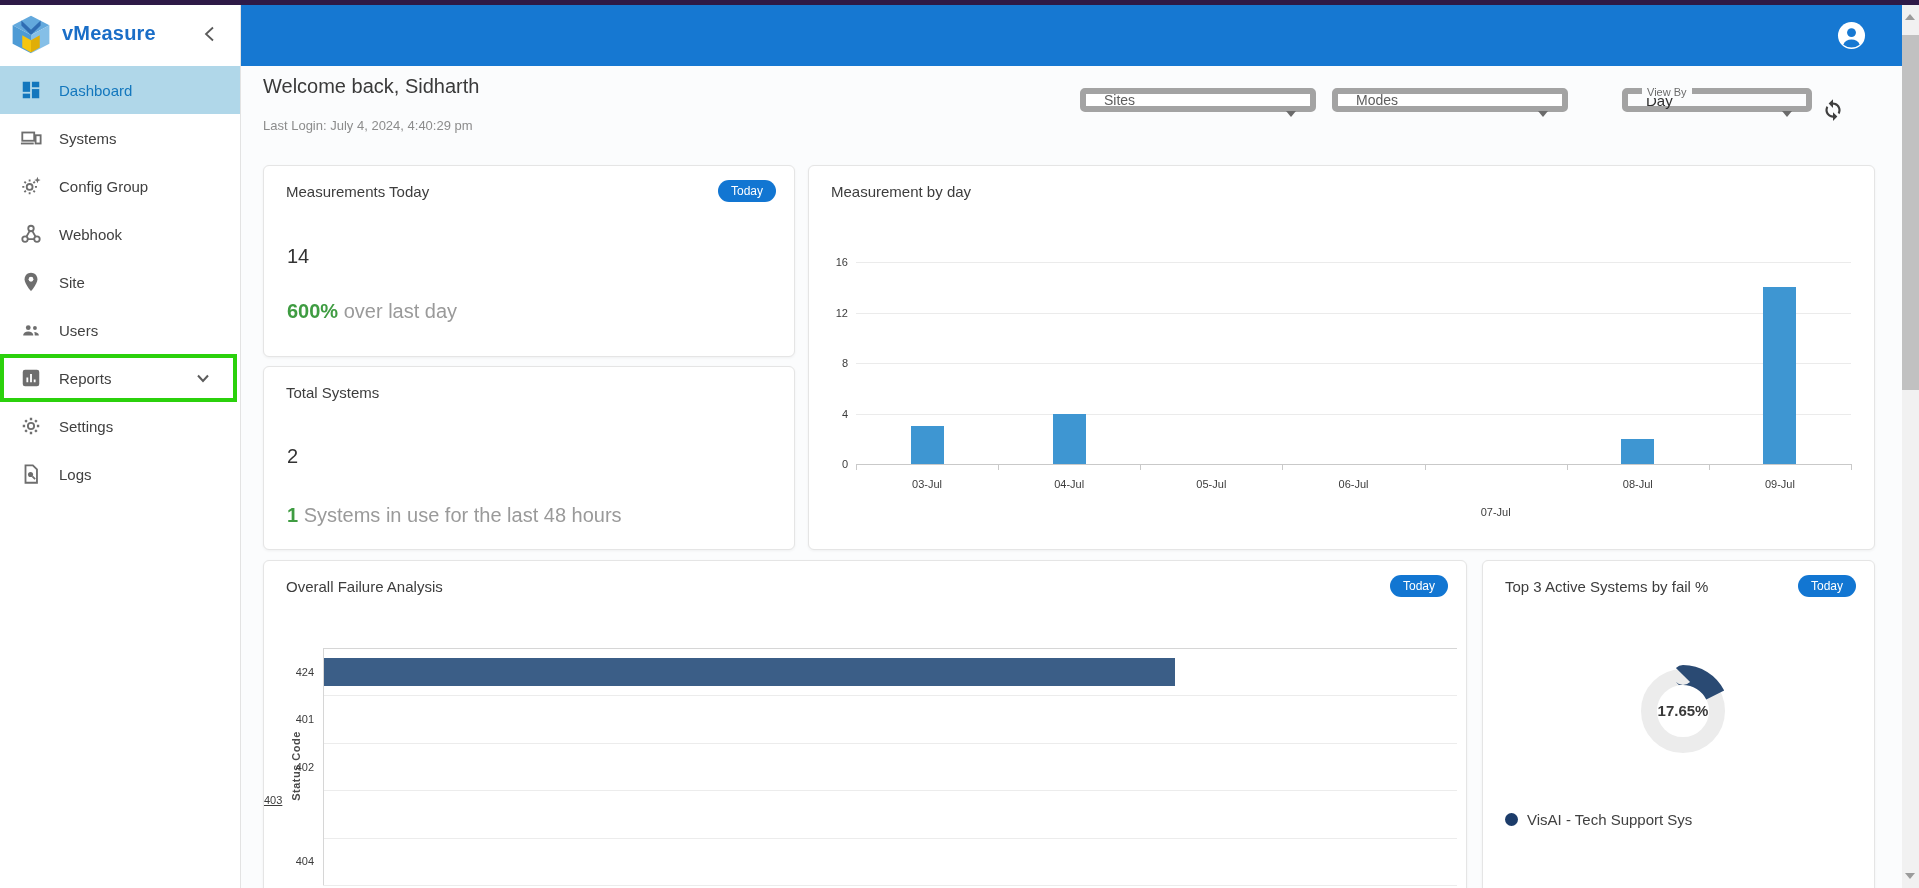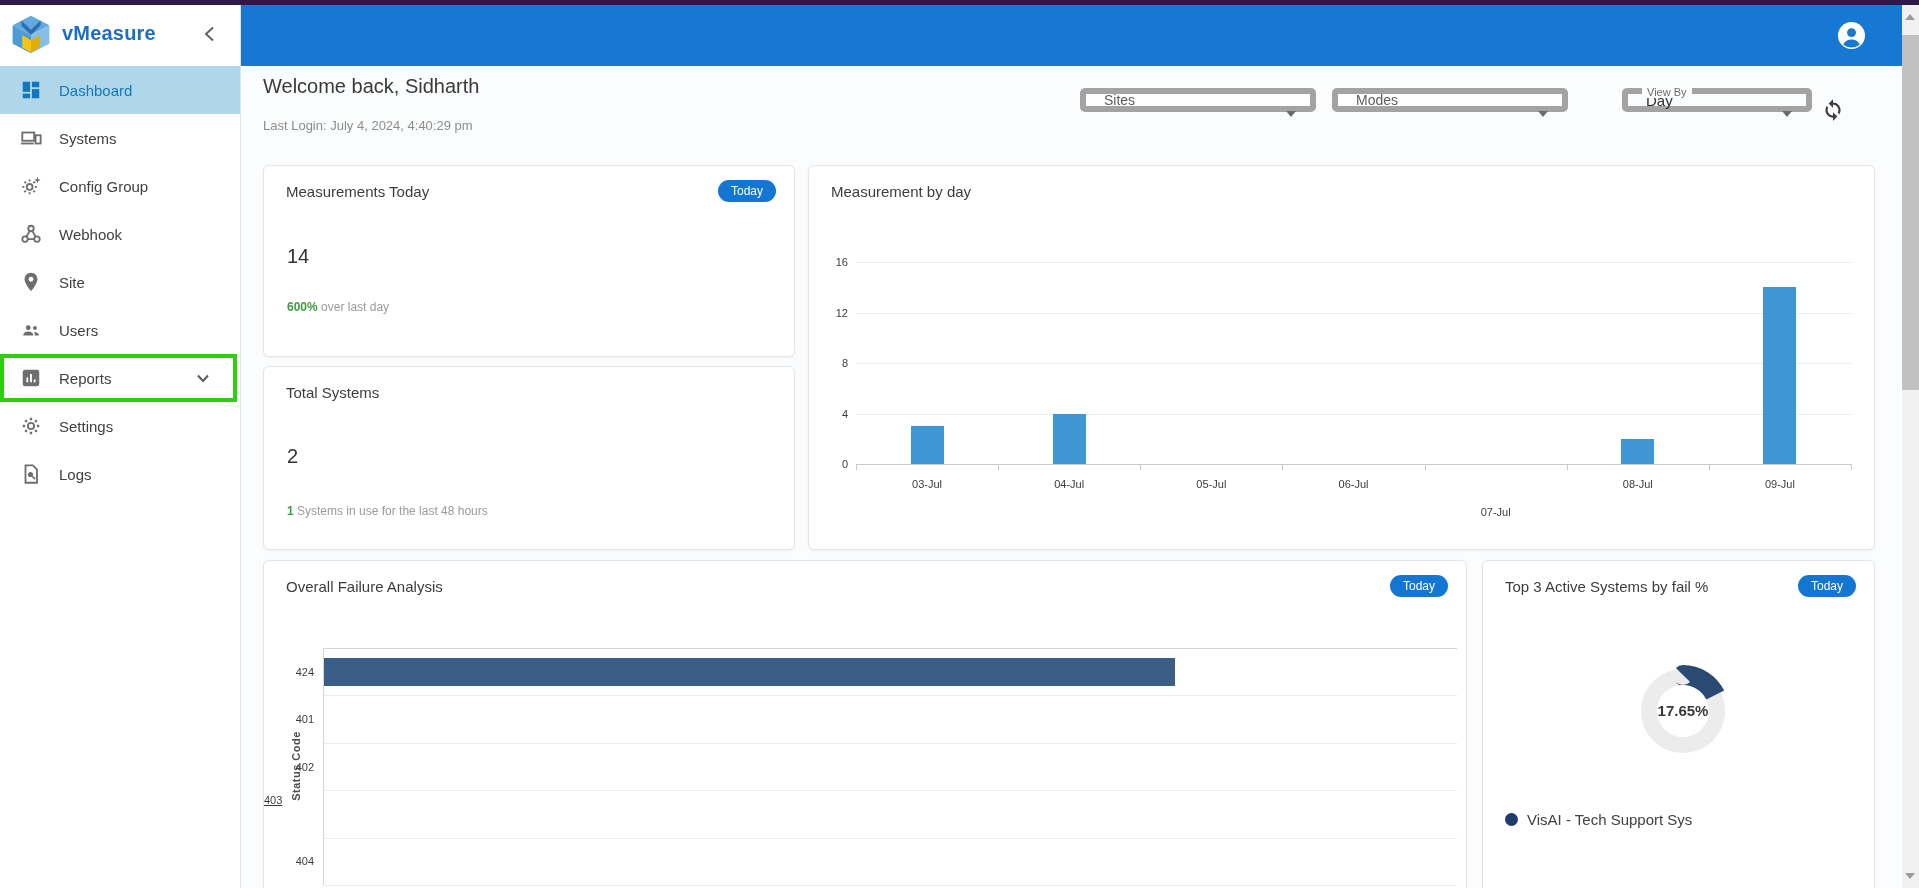--- a/index.html
+++ b/index.html
@@ -61,21 +61,21 @@
           box-shadow:0 1px 3px rgba(0,0,0,.05); }
   .card-a { left:263px; top:165px; width:532px; height:192px; }
   .card-b { left:263px; top:366px; width:532px; height:184px; }
   .card-c { left:808px; top:165px; width:1067px; height:385px; }
   .card-d { left:263px; top:560px; width:1204px; height:400px; }
   .card-e { left:1482px; top:560px; width:393px; height:400px; }
   .card-title { position:absolute; left:22px; top:17px; font-size:15px; color:#3d3d3d; }
   .badge { position:absolute; right:18px; top:14px; background:#1276d2; color:#fff; font-size:12px;
            padding:4px 13px; border-radius:12px; }
   .kpi-value { position:absolute; left:23px; font-size:20px; color:#333; }
-  .kpi-foot { position:absolute; left:23px; font-size:12px; color:#9a9a9a; }
+  .kpi-foot { position:absolute; left:23px; font-size:20px; color:#9a9a9a; }
   .green { color:#3f9c42; font-weight:bold; }
 
   
   .gridline-h { position:absolute; height:1px; background:#ebebeb; }
   .axis-label { position:absolute; font-size:11px; color:#3c3c3c; }
   .vbar { position:absolute; background:#3e96d2; }
   .hbar { position:absolute; background:#3b5e87; }
   .tickmark { position:absolute; width:1px; height:6px; background:#c9c9c9; }
   .baseline { position:absolute; height:1px; background:#c9c9c9; }
   .vline { position:absolute; width:1px; background:#d6d6d6; }

